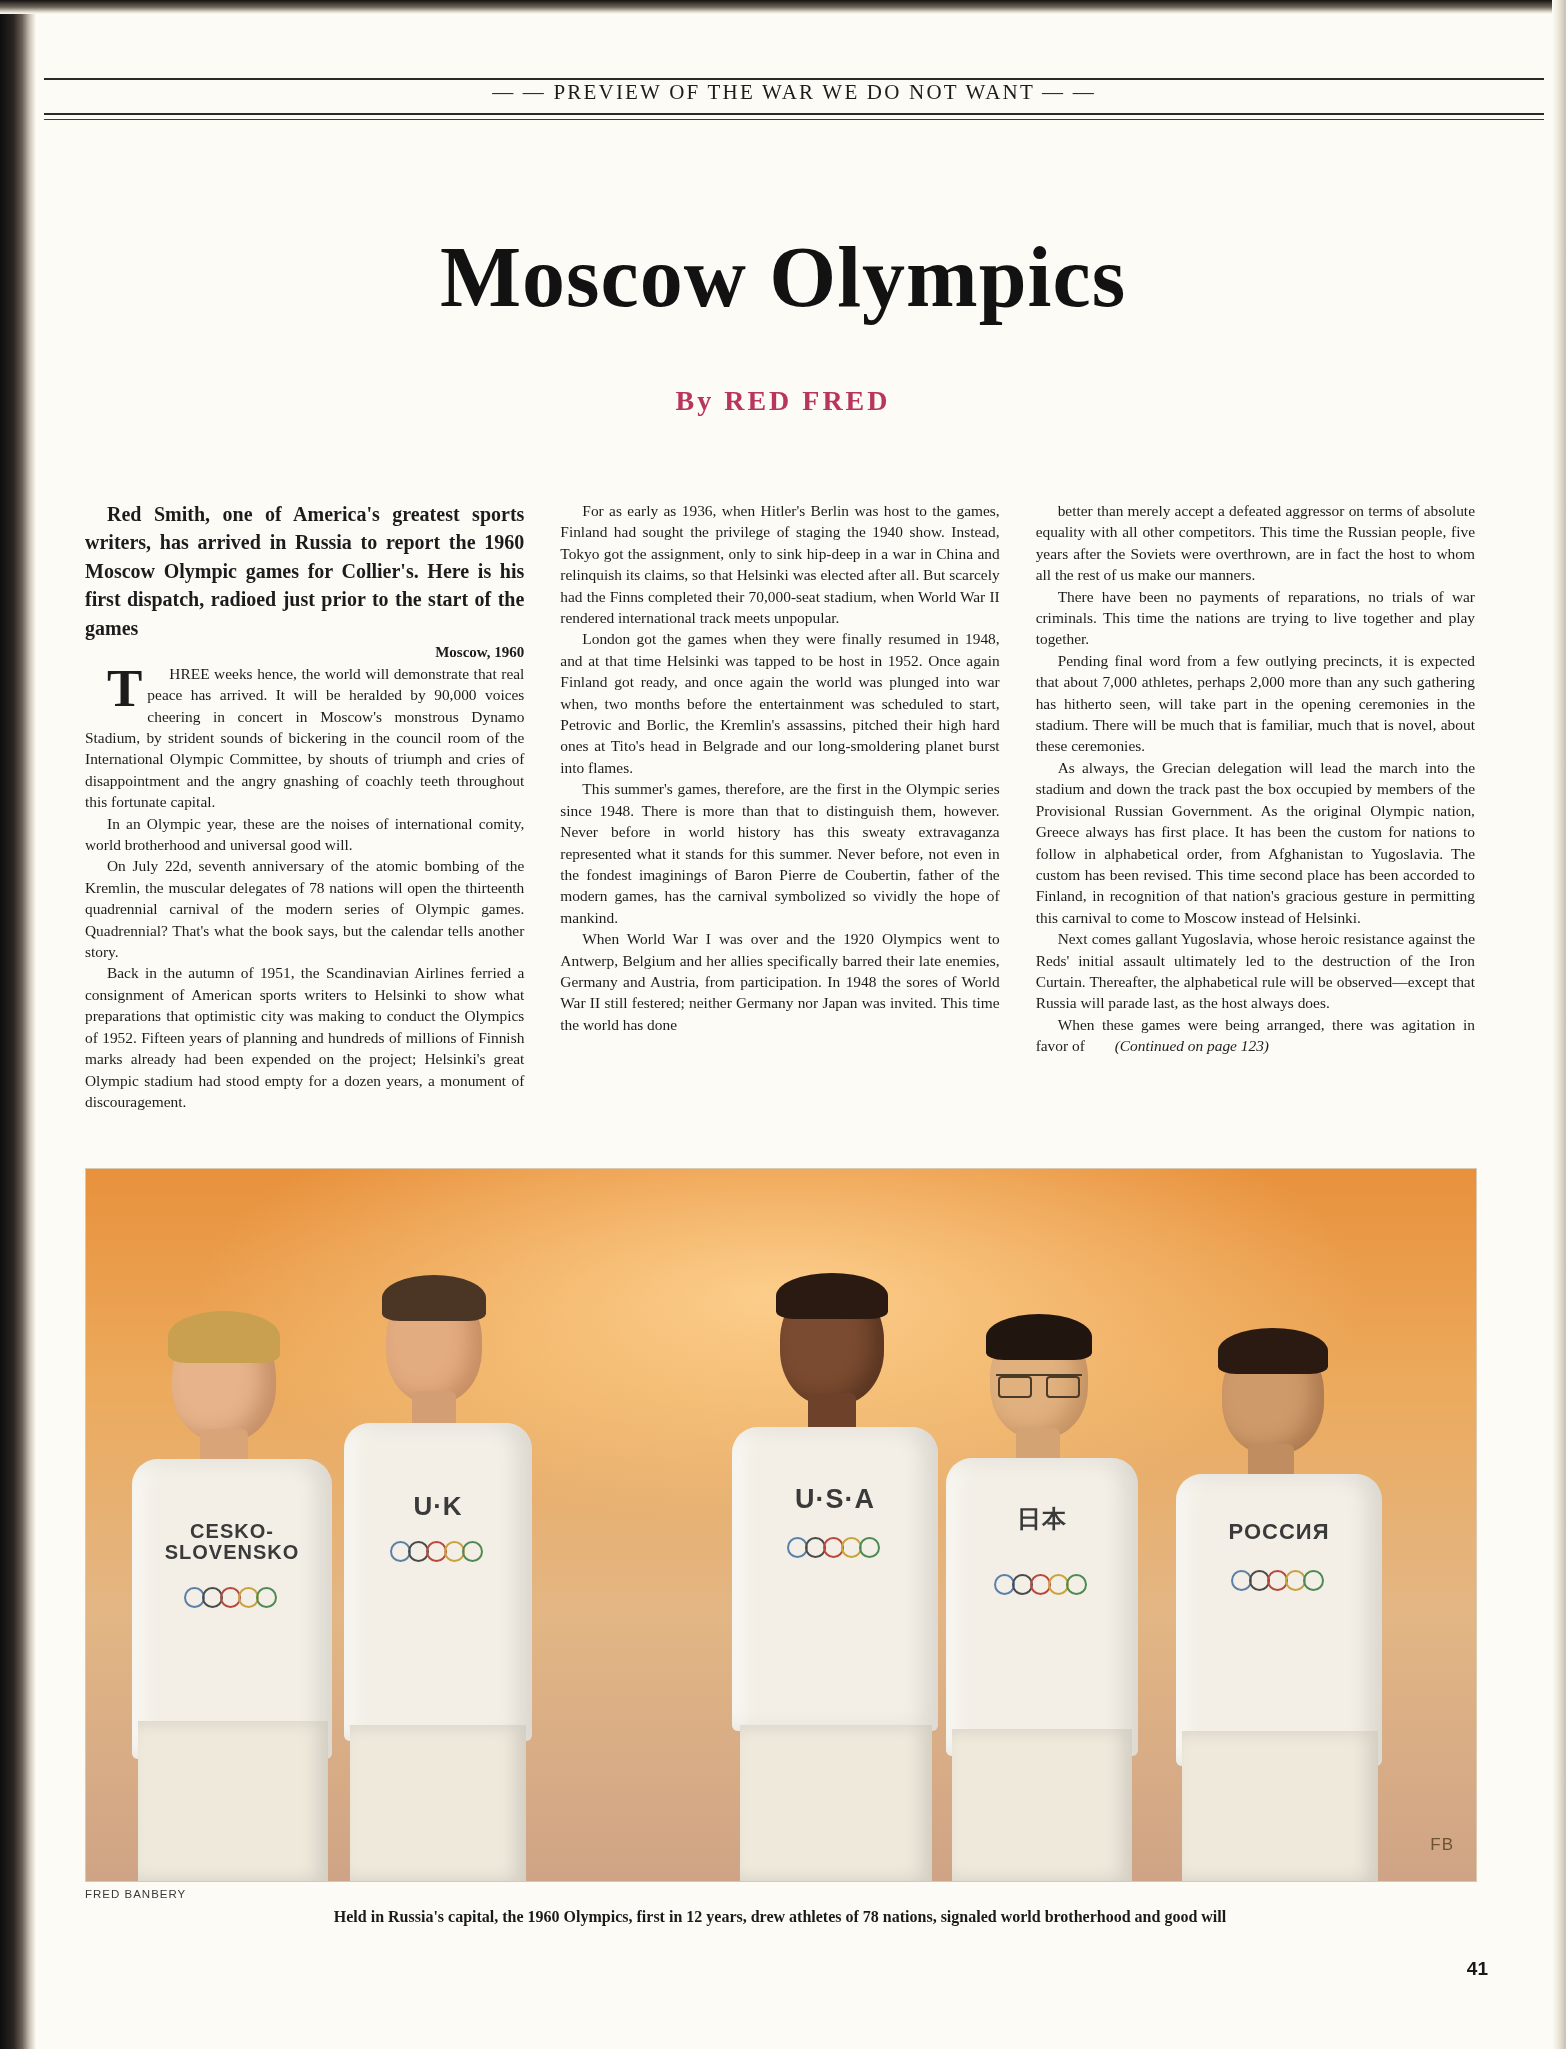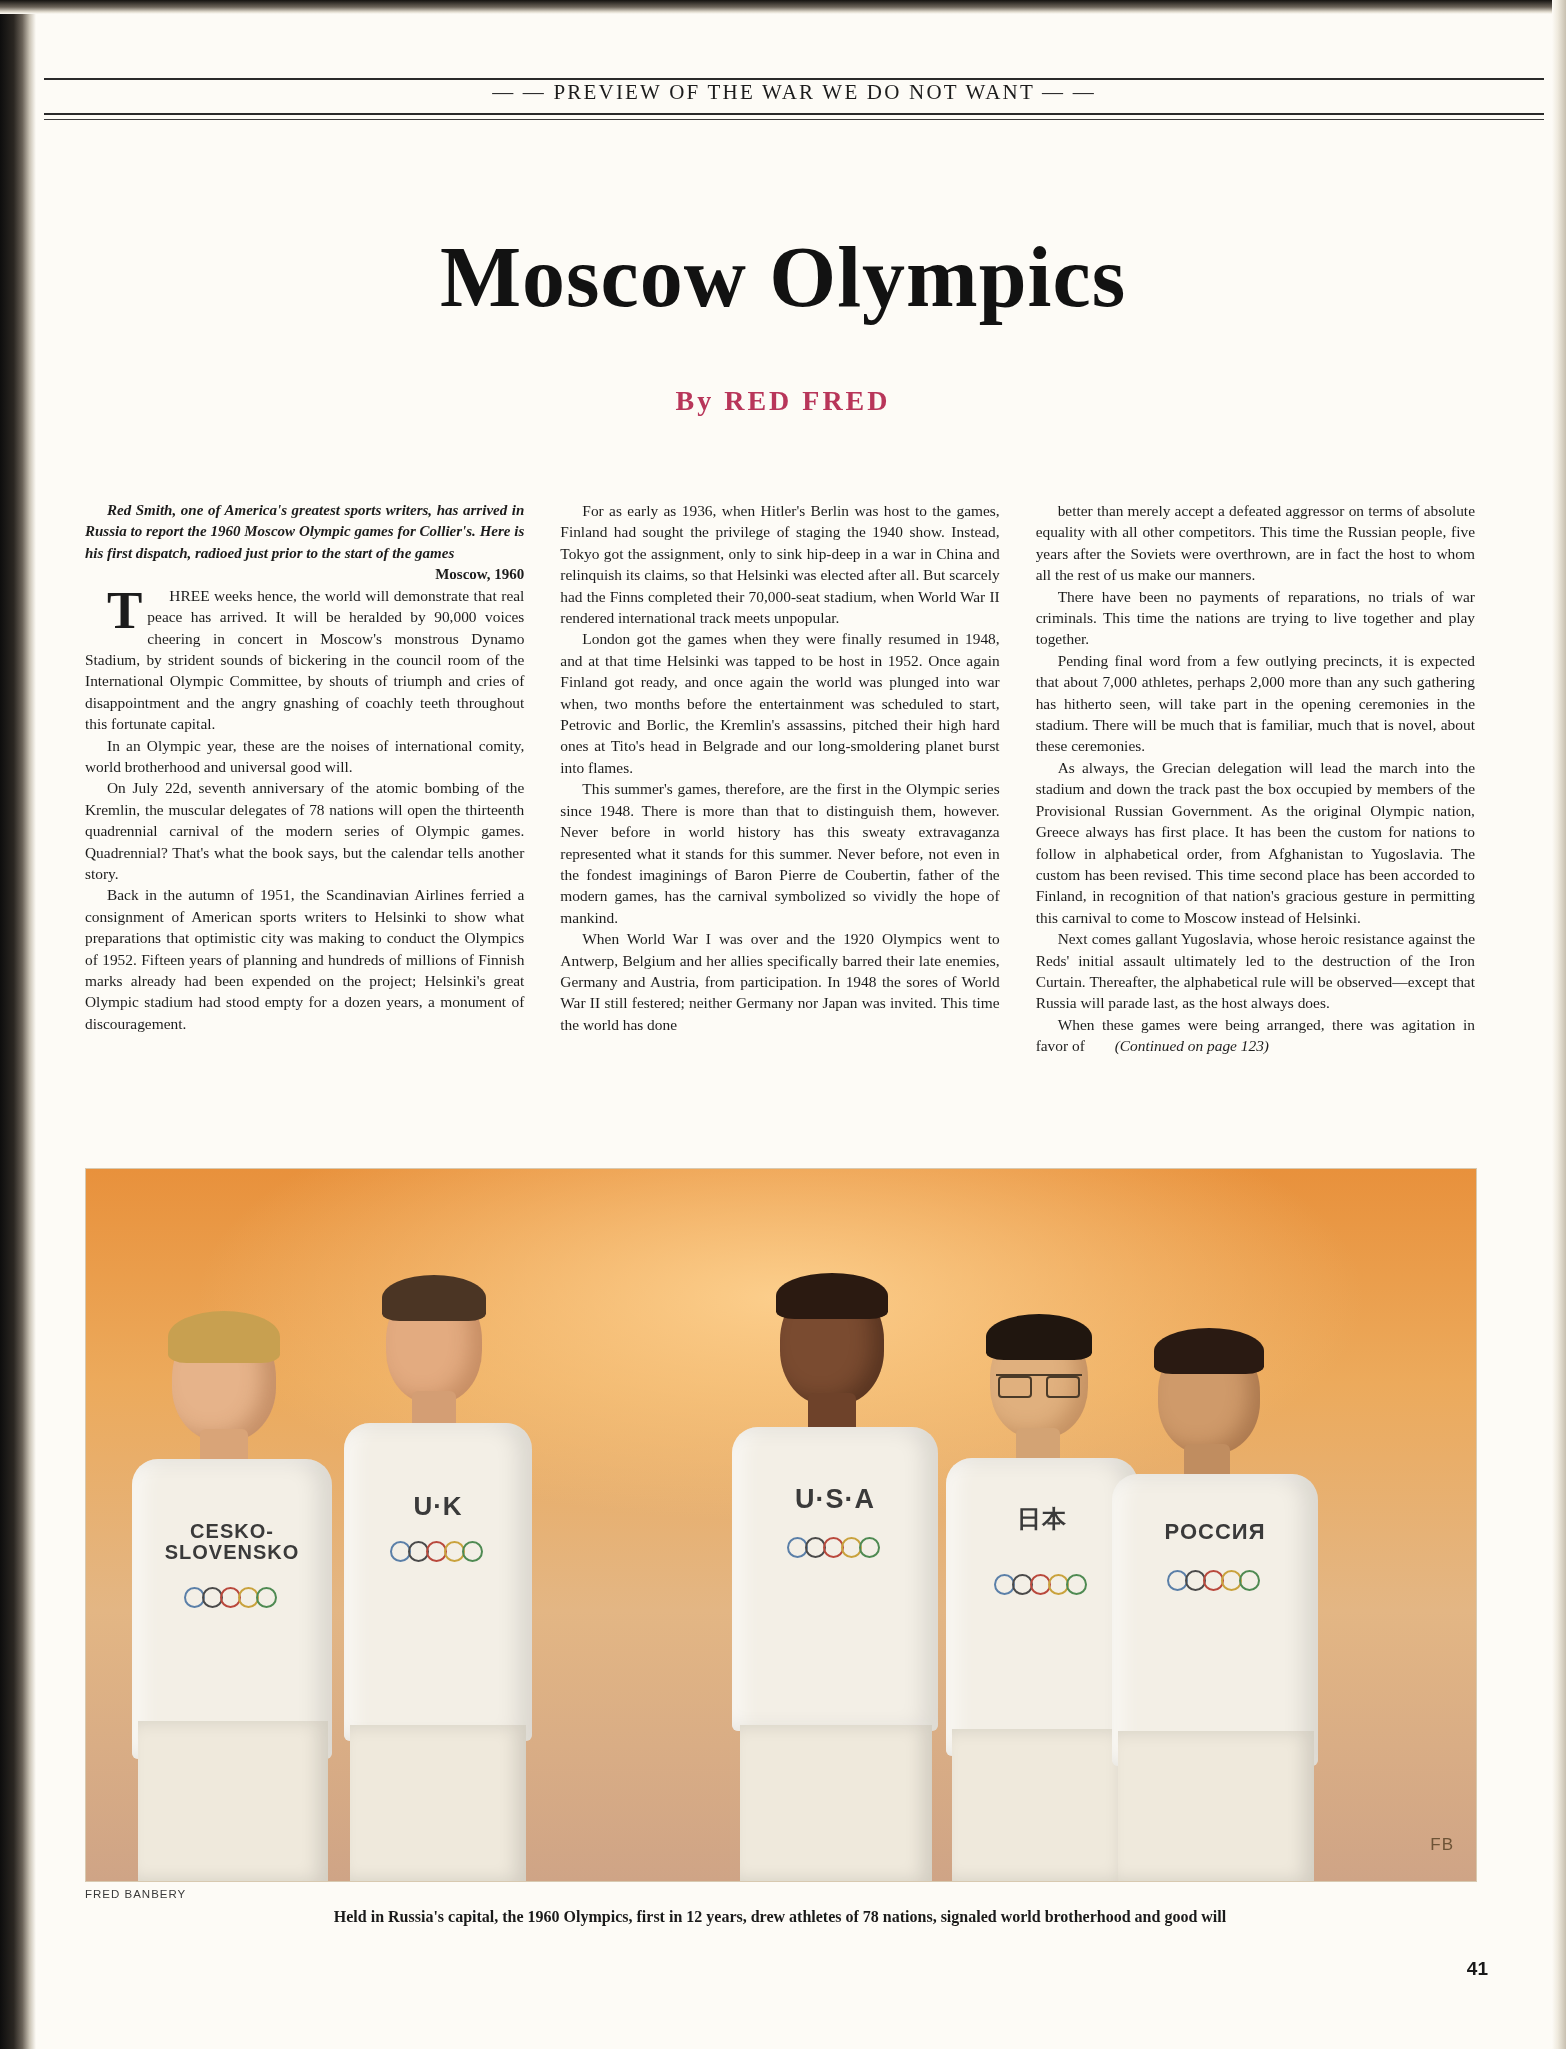--- a/index.html
+++ b/index.html
@@ -101,23 +101,22 @@
     font-size: 15.4px;
     line-height: 1.39;
     text-align: justify;
     color: #1c1c1c;
   }
   .col p {
     margin: 0;
     text-indent: 22px;
   }
   .standfirst {
-    font-style: italic;
-    font-weight: bold;
-    font-size: 15px;
+    font-weight: bold;
+    font-size: 20px;
     line-height: 1.42;
     margin-bottom: 10px;
     text-indent: 0;
   }
   .dateline {
     text-align: right;
     font-weight: bold;
     font-size: 15px;
     margin-bottom: 2px;
   }
@@ -353,21 +352,21 @@
           <span style="border-color:#5a7fa8"></span>
             <span style="border-color:#4a4a4a"></span>
             <span style="border-color:#b9483c"></span>
             <span style="border-color:#c9a23c"></span>
             <span style="border-color:#4e8a52"></span>
         </div>
       </div>
       <div class="shorts" style="left:12px; width:180px; height:152px;"></div>
     </div>
 
-    <div class="athlete" style="left:1016px; width:230px; height:585px;">
+    <div class="athlete" style="left:1080px; width:230px; height:585px;">
       <div class="head" style="left:56px; top:40px; width:102px; height:118px; background:#cf9a6a; box-shadow: inset -12px -6px 20px rgba(110,60,30,0.35);"></div>
       <div class="head" style="left:52px; top:32px; width:110px; height:46px; background:#2a1a12; border-radius:60% 60% 20% 20%;"></div>
       <div class="neck" style="left:82px; top:148px; width:46px; height:42px; background:#c08d60;"></div>
       <div class="torso" style="left:10px; top:178px; width:206px; height:292px;">
         <div class="jersey-text" style="top:46px; font-size:22px;">РОССИЯ</div>
         <div class="rings" style="top:96px;">
           <span style="border-color:#5a7fa8"></span>
             <span style="border-color:#4a4a4a"></span>
             <span style="border-color:#b9483c"></span>
             <span style="border-color:#c9a23c"></span>

